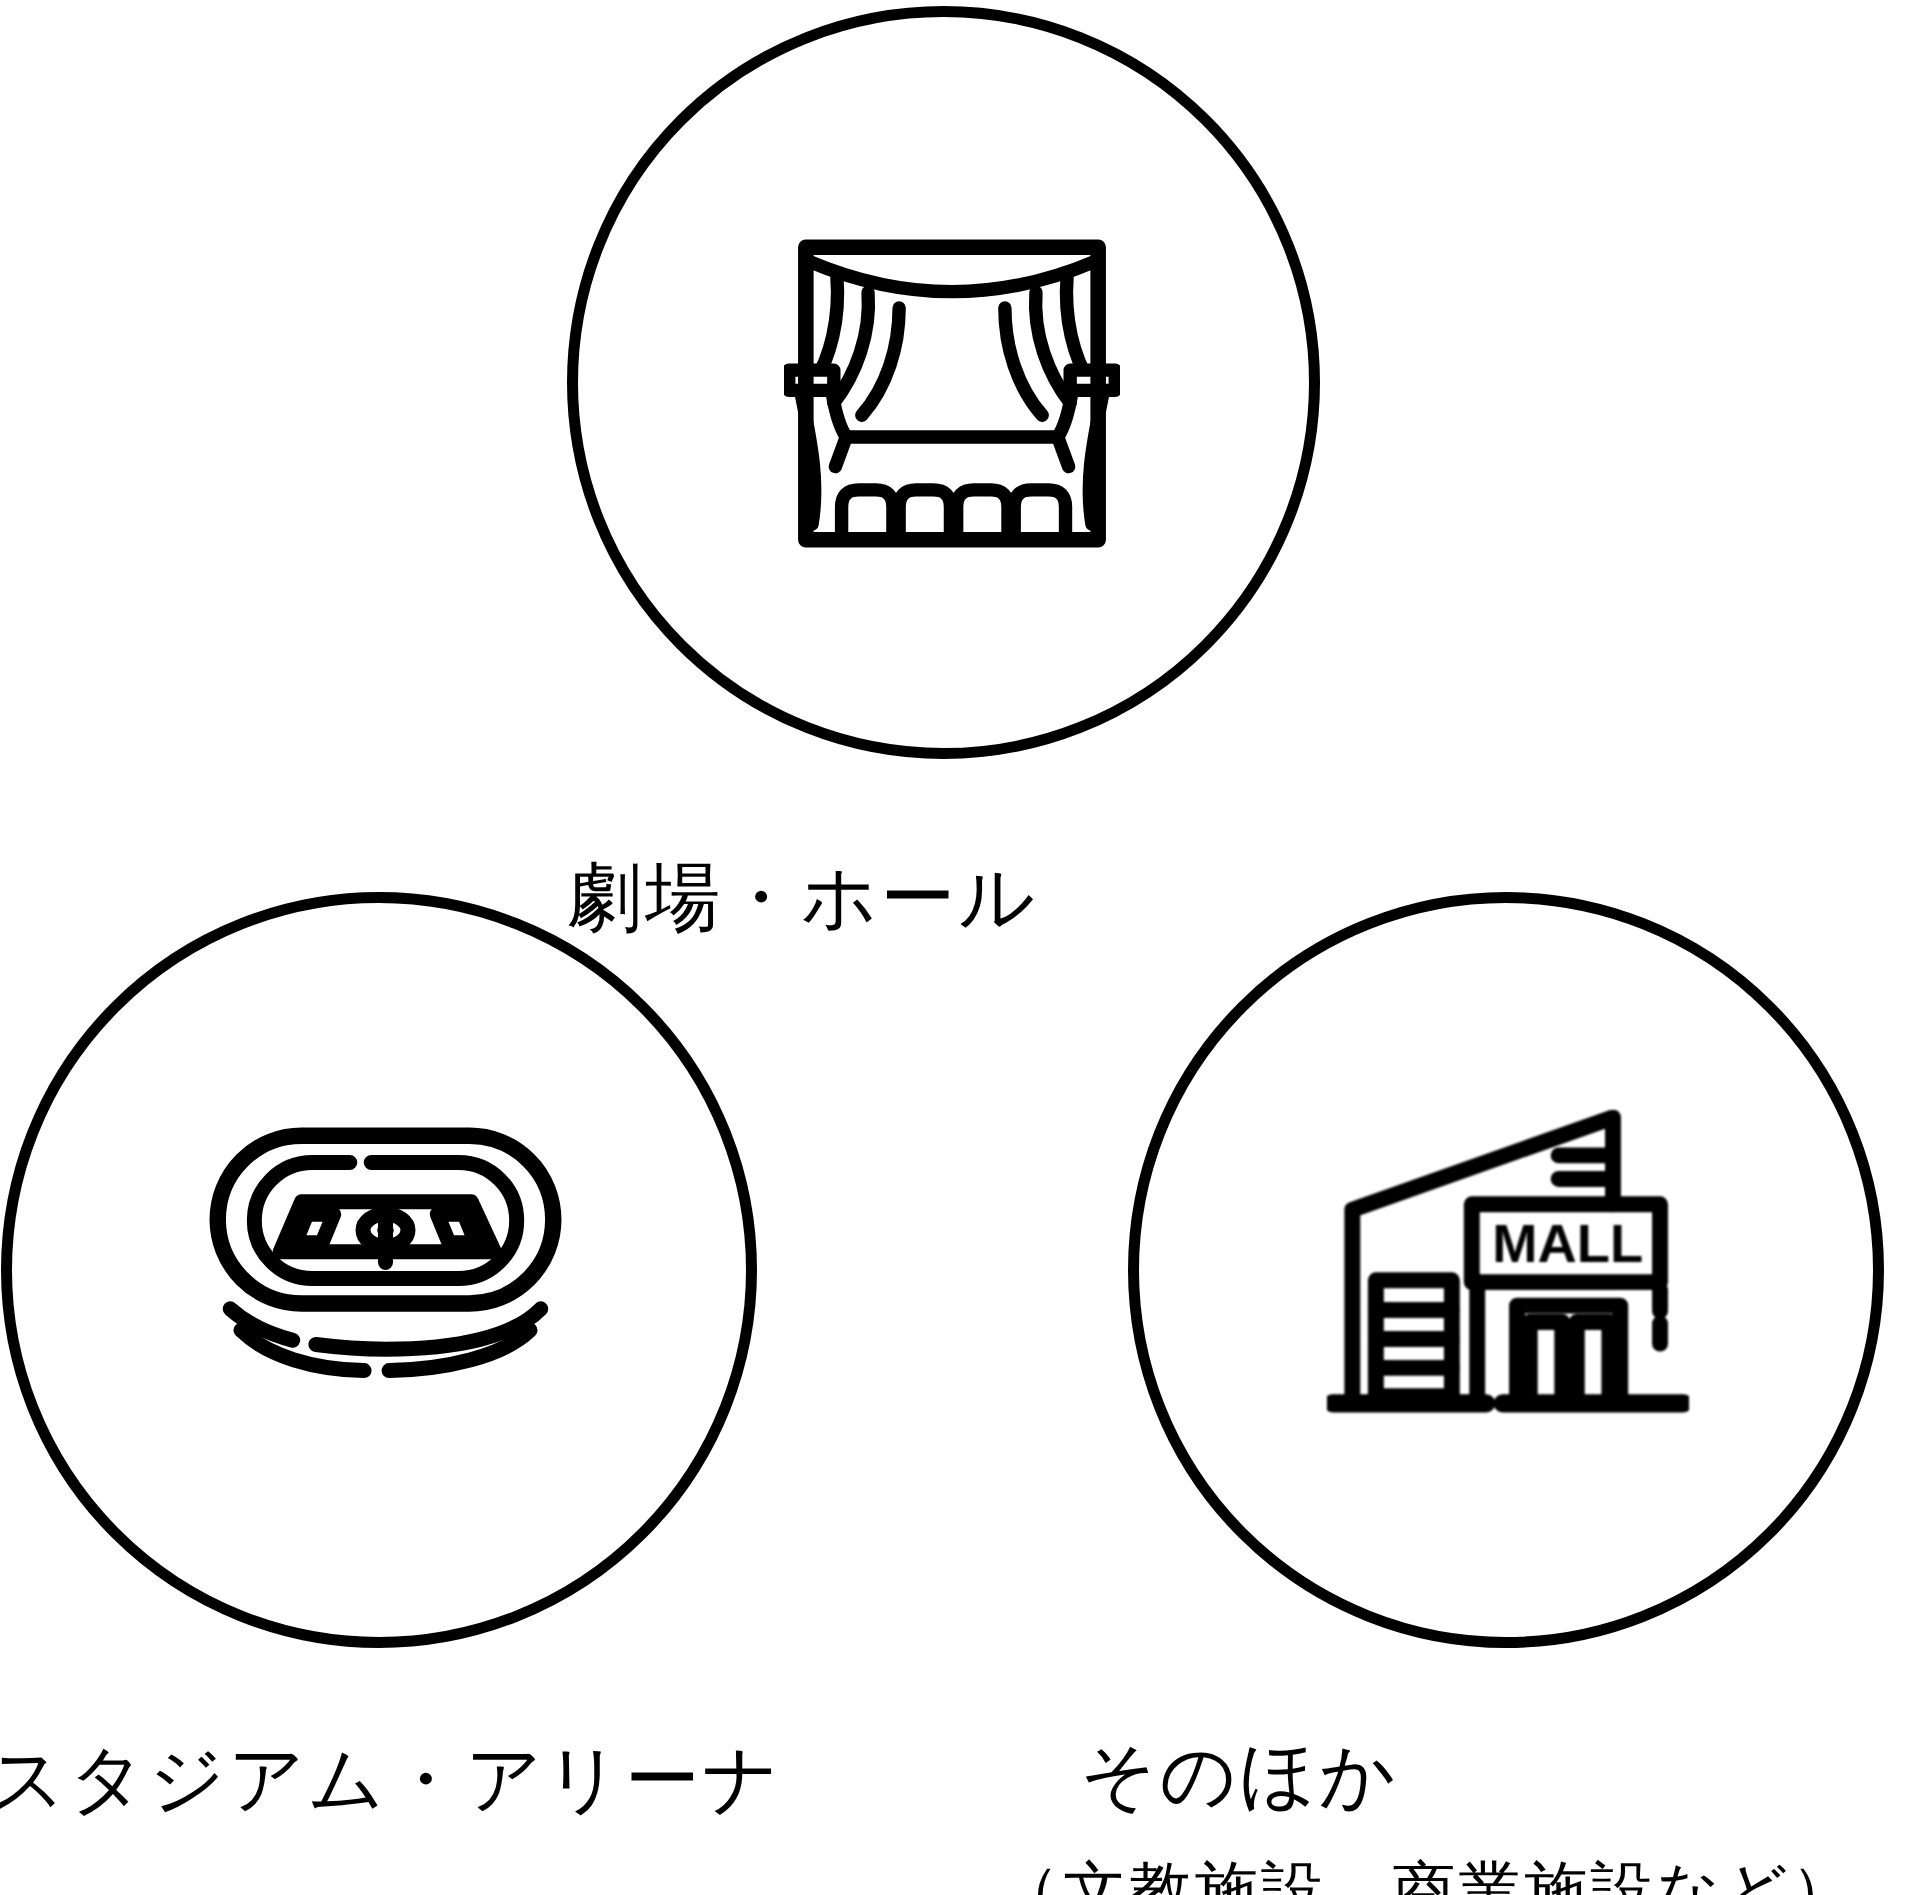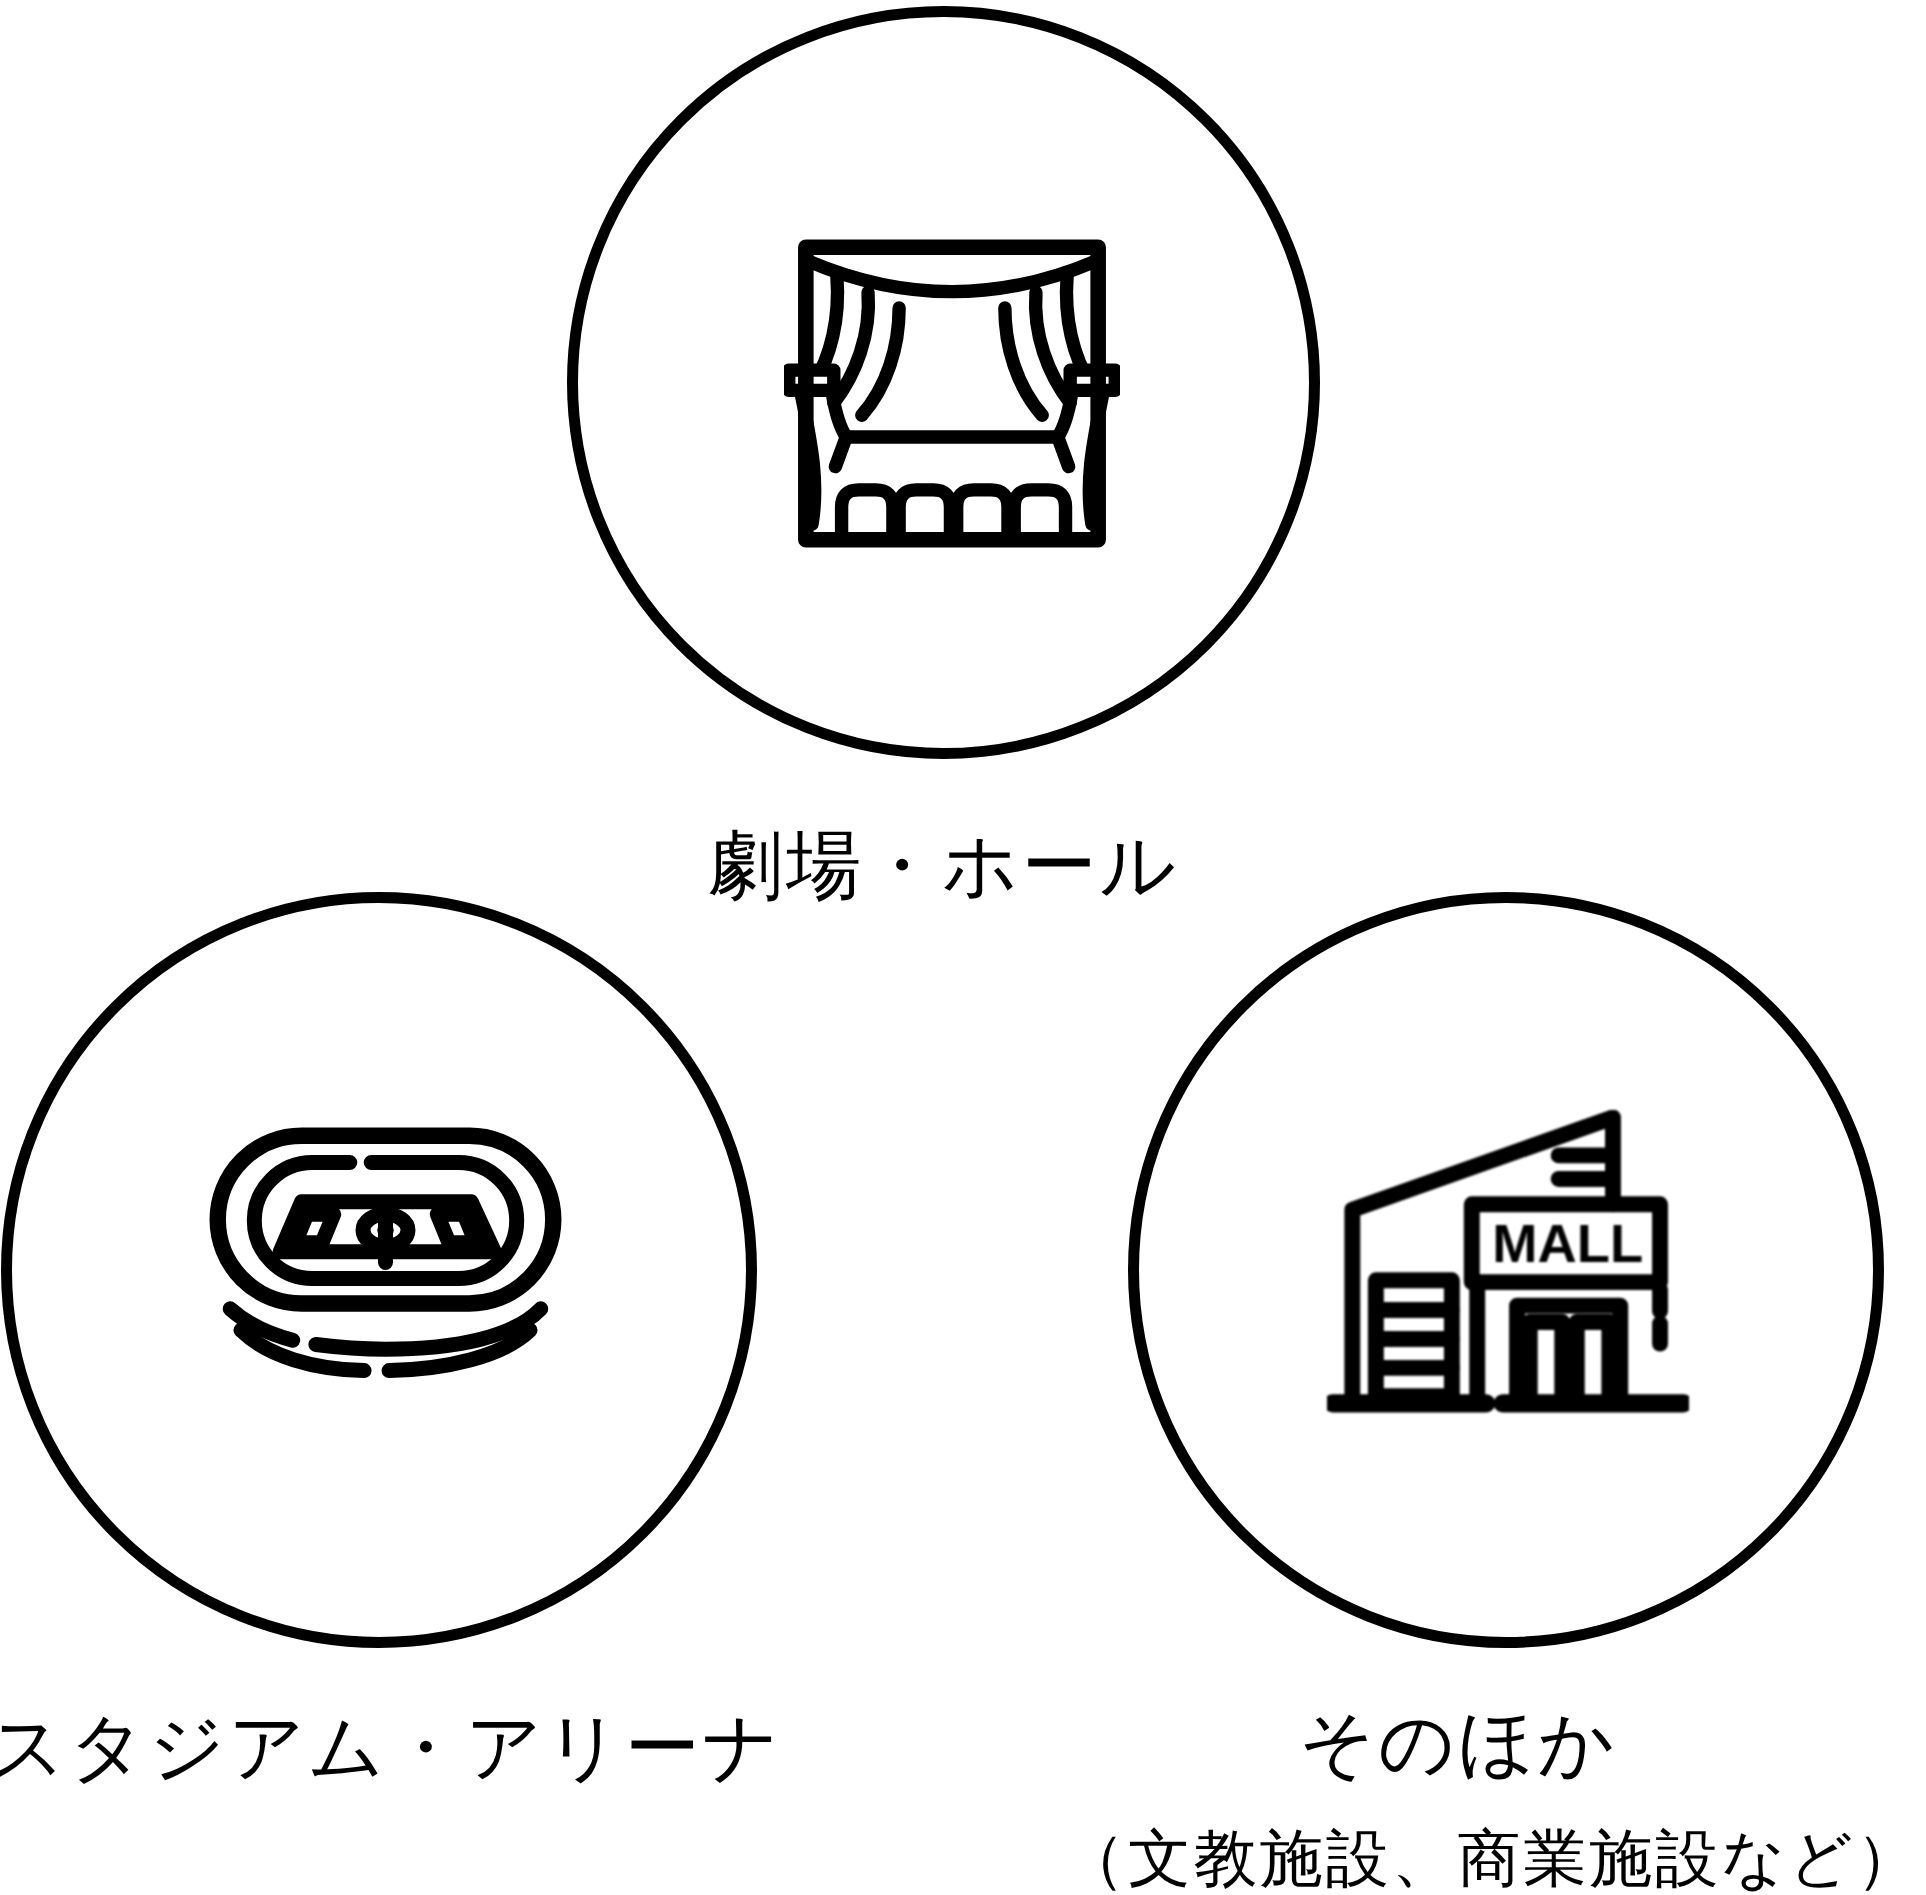--- a/index.html
+++ b/index.html
@@ -16,26 +16,26 @@
     border: 11.5px solid #000000;
     border-radius: 50%;
     box-sizing: border-box;
     background: #ffffff;
   }
   .icon { position: absolute; }
   .icon svg { display: block; width: 100%; height: 100%; }
   .icon-mall { filter: blur(1px); }
   .label {
     position: absolute;
-    text-align: center;
     color: #000000;
     font-weight: 500;
     letter-spacing: 2.9px;
     line-height: 1.1;
     white-space: nowrap;
+    margin-top: 32px;
   }
   .label-main   { font-size: 75px; }
   .label-sub    { font-size: 63px; }
   .mall-sign-text {
     font-family: "Liberation Sans", "DejaVu Sans", sans-serif;
     font-weight: bold;
   }
 </style>
 </head>
 <body>

